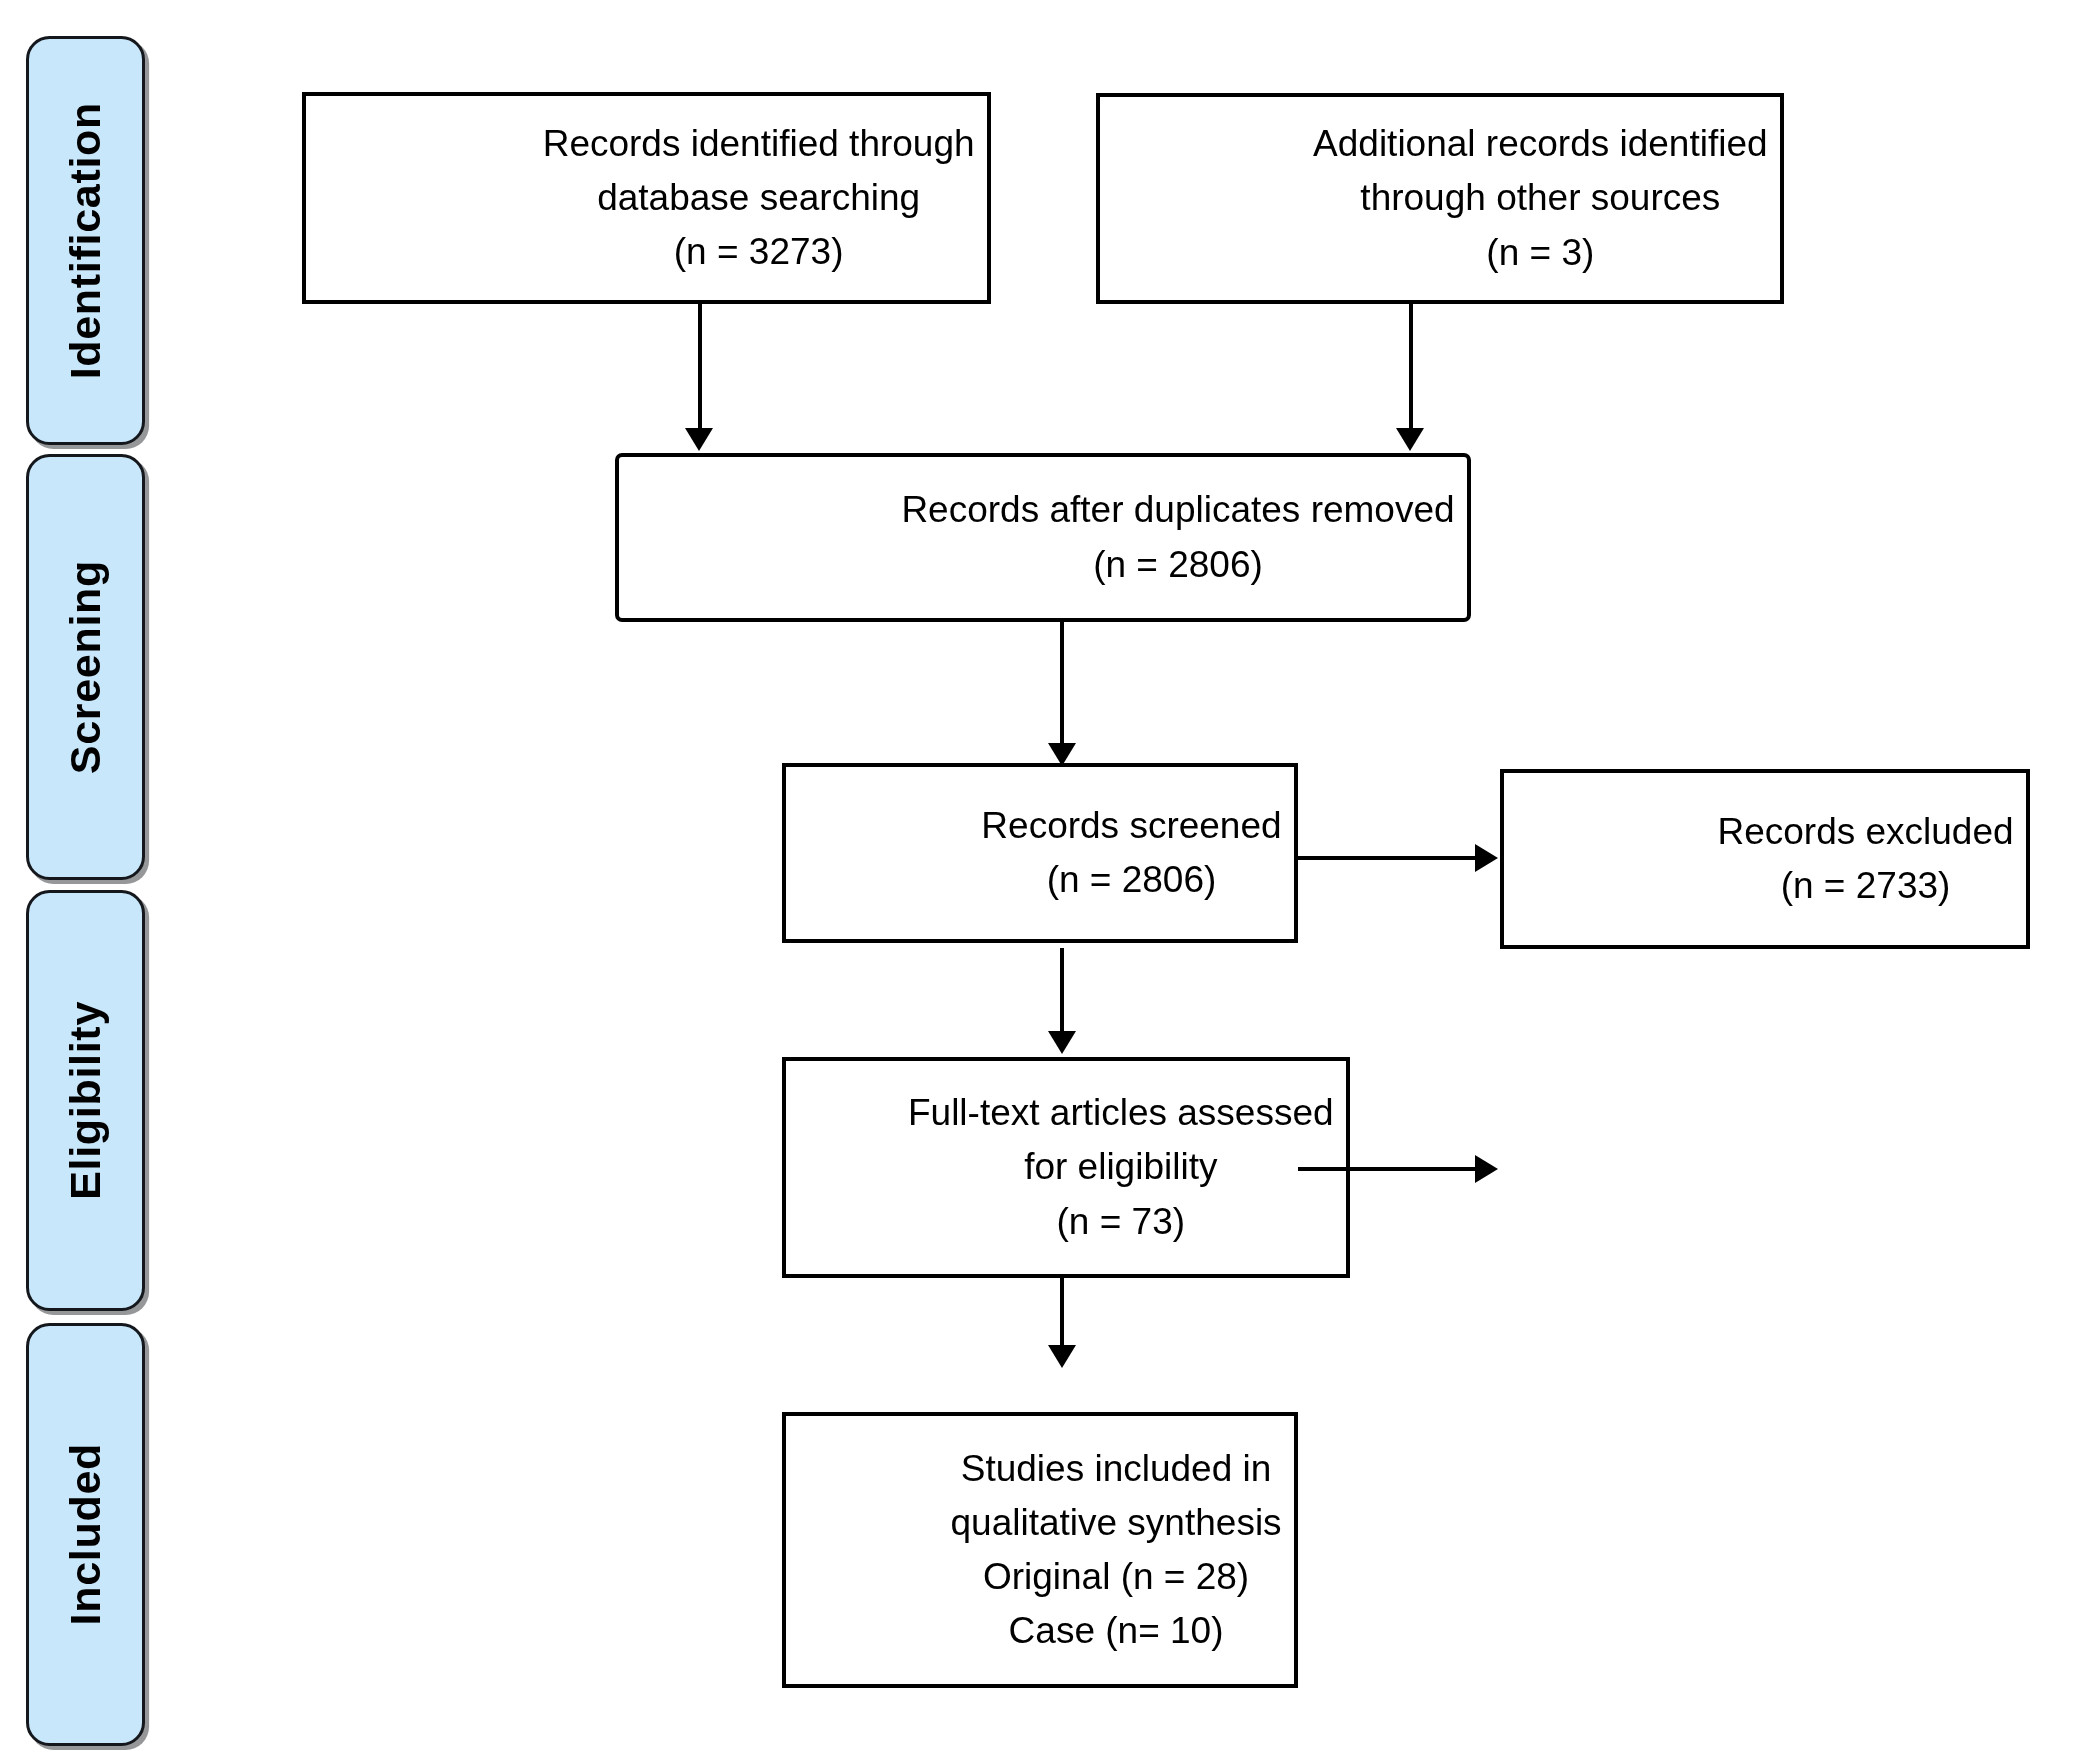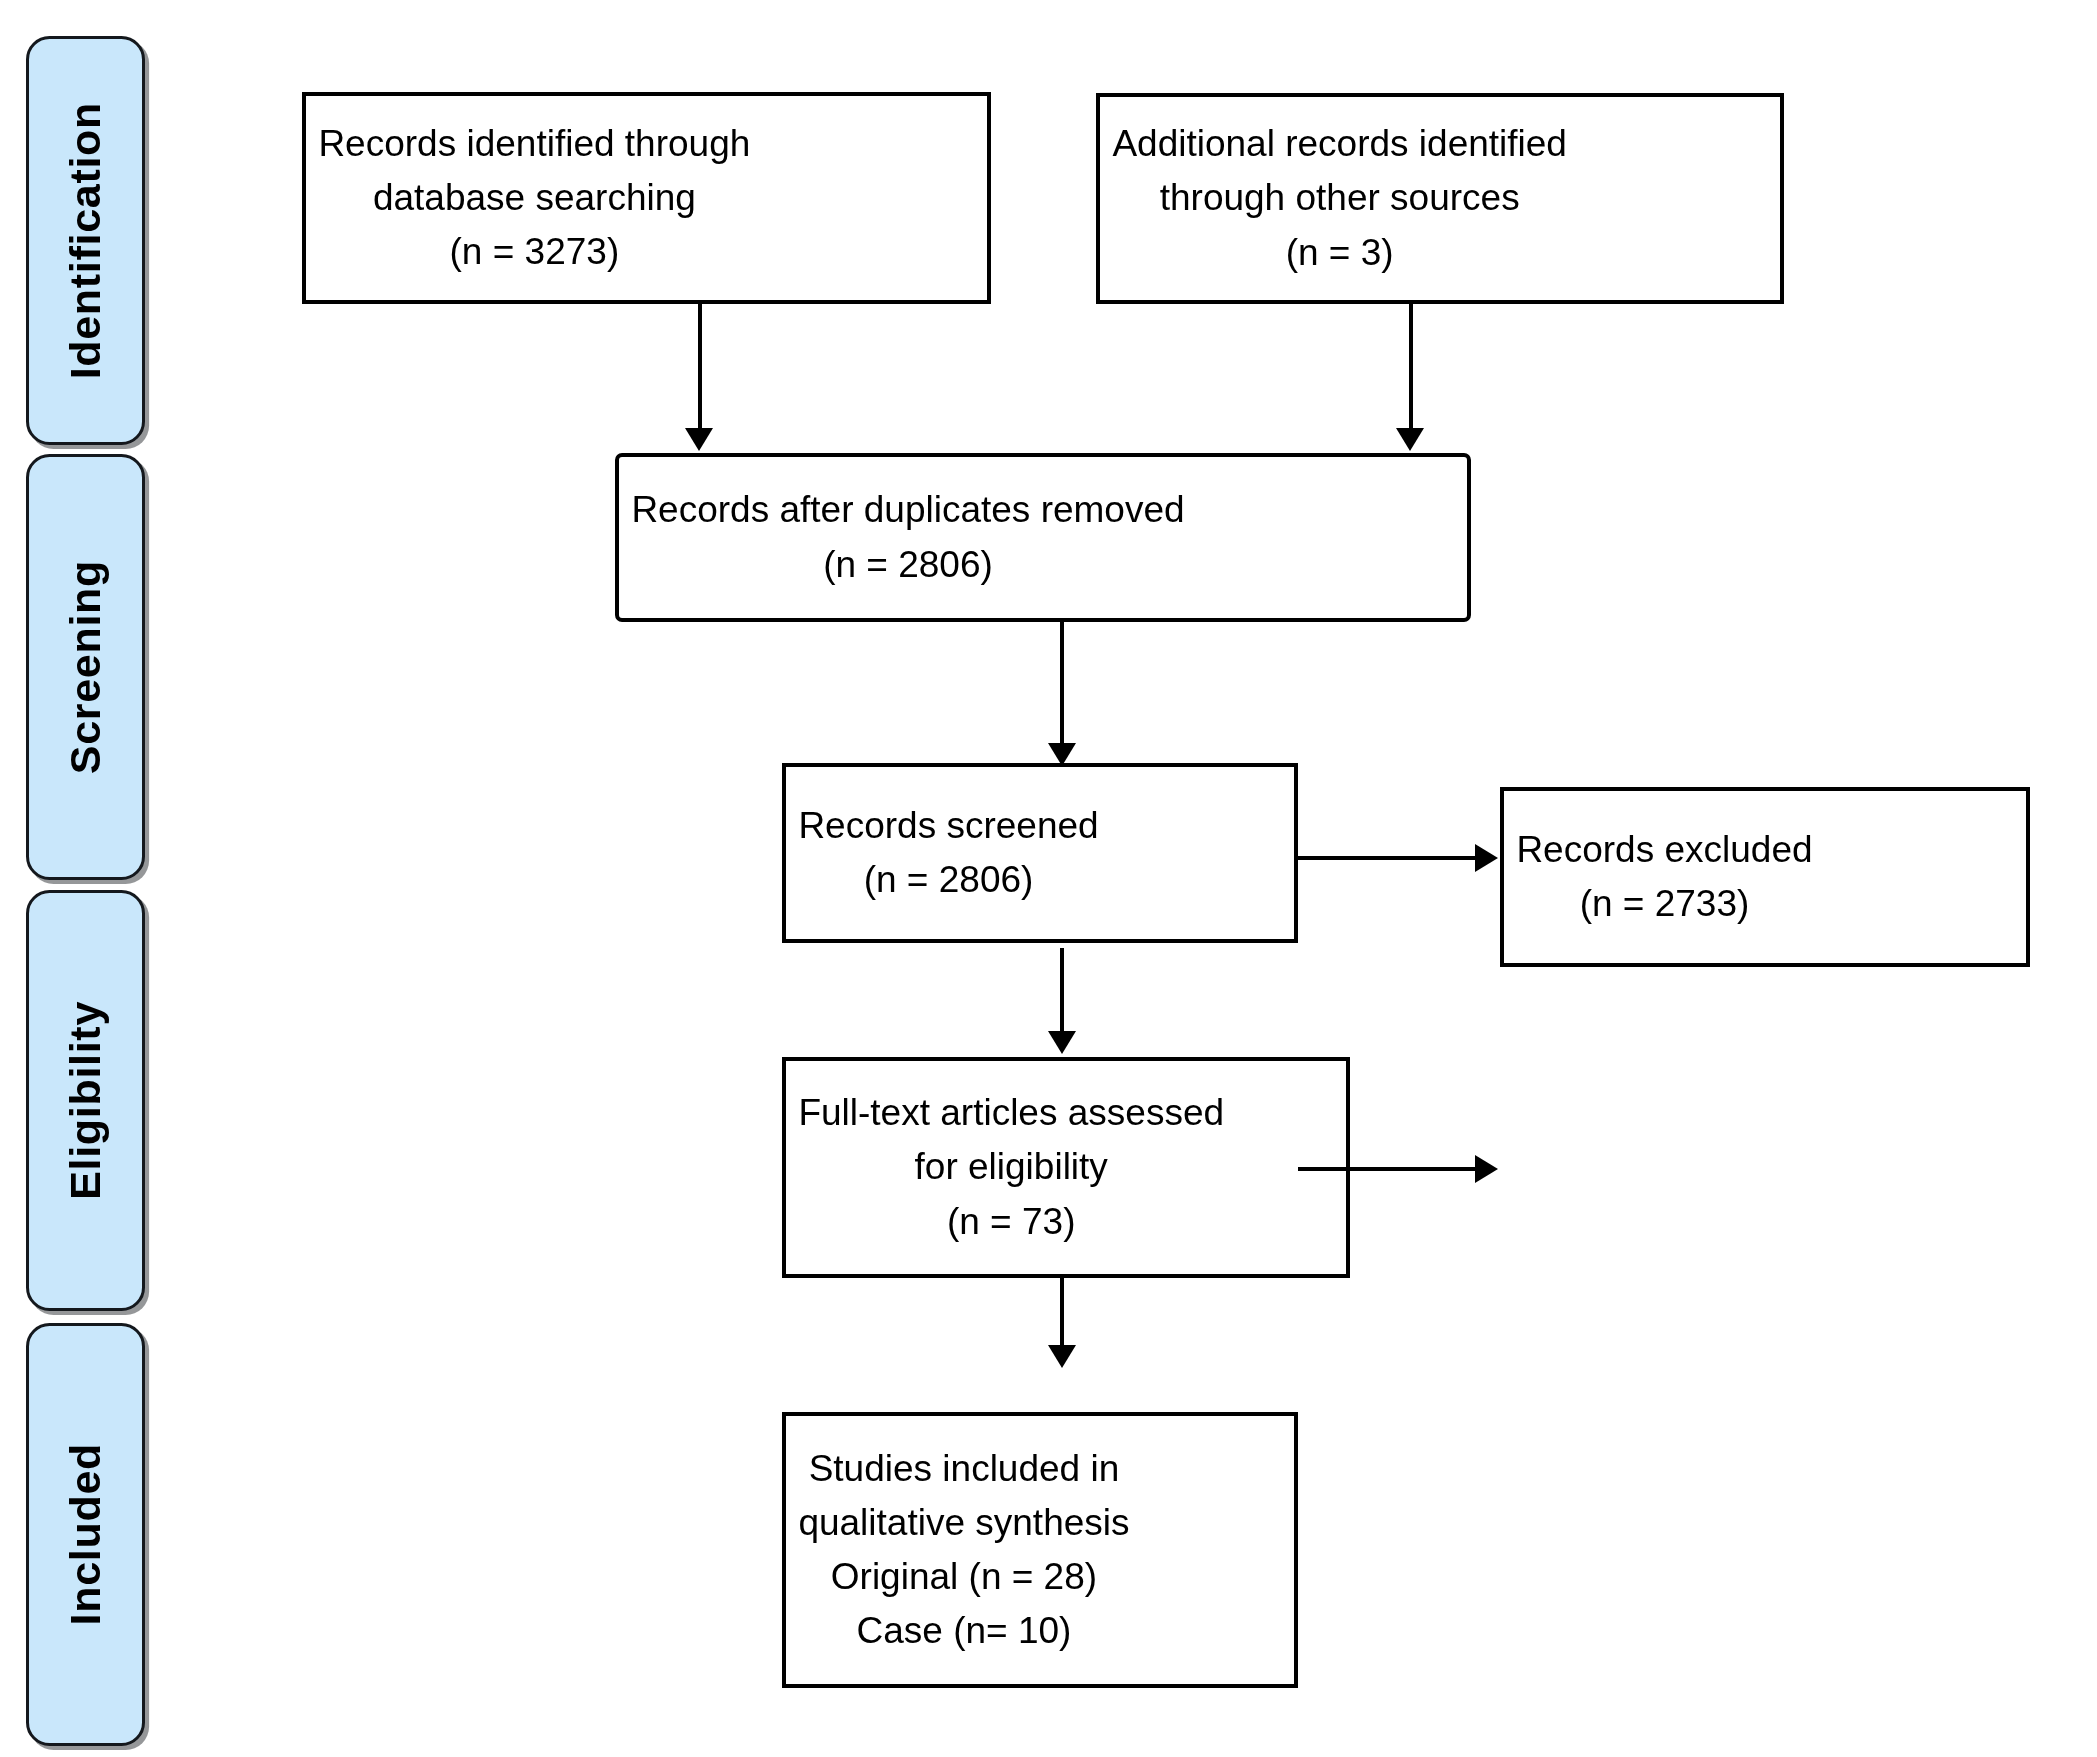--- a/index.html
+++ b/index.html
@@ -42,21 +42,21 @@
   }
 
   
   .flow-box {
     position: absolute;
     background: #ffffff;
     border: 4.1px solid #000000;
     box-sizing: border-box;
     display: flex;
     align-items: center;
-    justify-content: flex-start;
+    justify-content: flex-end;
     text-align: center;
     padding: 4.1px 12.4px;
   }
   .flow-text {
     font-size: 37px;
     line-height: 1.46;
     color: #000000;
     white-space: pre-line;
     font-family: "Liberation Sans", sans-serif;
   }
@@ -125,21 +125,21 @@
   <div class="flow-box" style="left:615px; top:453px; width:856px; height:169px;border-radius:7px;">
     <span class="flow-text">Records after duplicates removed
 (n = 2806)</span>
   </div>
 
   <div class="flow-box" style="left:782px; top:763px; width:516px; height:180px;">
     <span class="flow-text">Records screened
 (n = 2806)</span>
   </div>
 
-  <div class="flow-box" style="left:1500px; top:769px; width:530px; height:180px;margin-top:18px;">
+  <div class="flow-box" style="left:1500px; top:769px; width:530px; height:180px;">
     <span class="flow-text">Records excluded
 (n = 2733)</span>
   </div>
 
   <div class="flow-box" style="left:782px; top:1057px; width:568px; height:221px;">
     <span class="flow-text">Full-text articles assessed
 for eligibility
 (n = 73)</span>
   </div>
 

